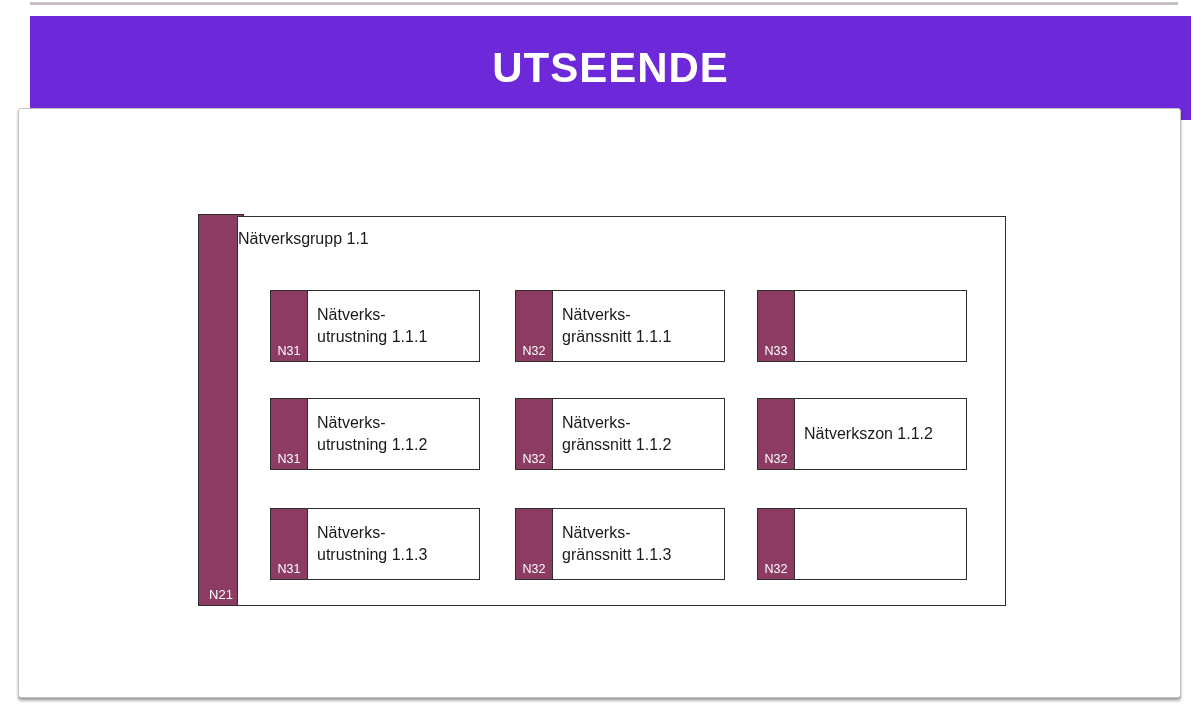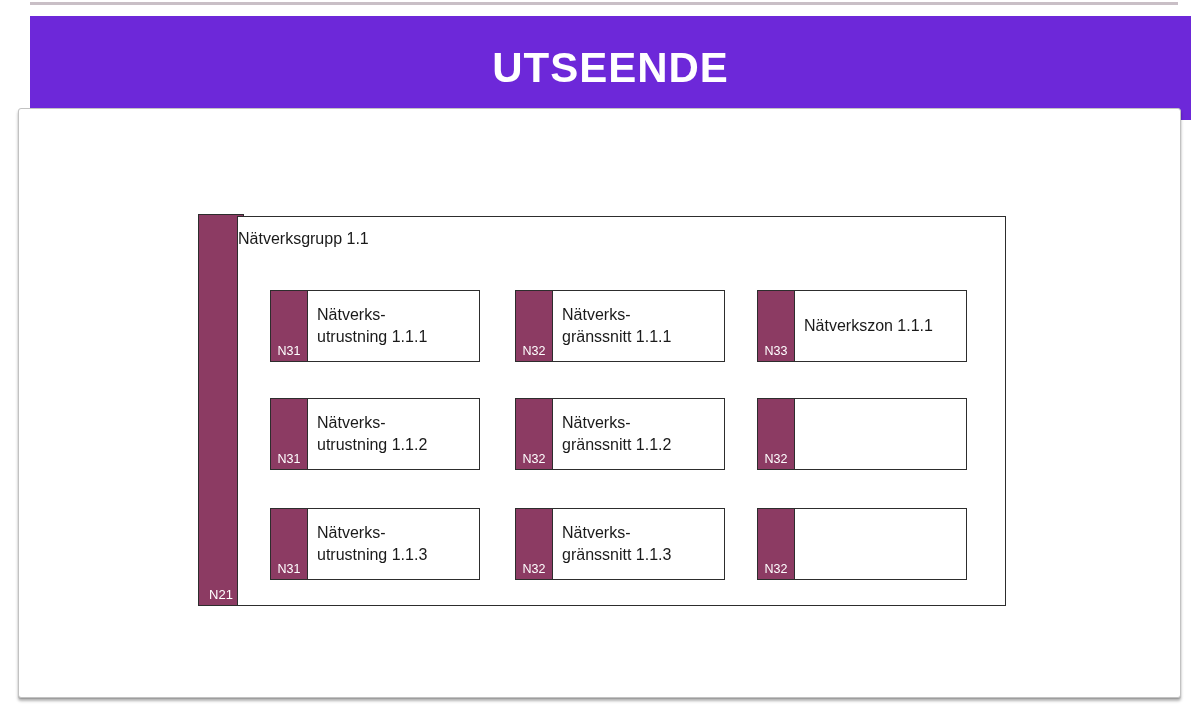--- a/index.html
+++ b/index.html
@@ -105,24 +105,20 @@
       </div>
       <div class="box-label">
         <span>Nätverks-</span>
         <span>gränssnitt 1.1.1</span>
       </div>
     </div>
     <div class="item" style="left:519px;top:73px;">
       <div class="tab">
         <span class="tag-label">N33</span>
       </div>
-      <div class="box-label">
-        <span>Nätverkszon 1.1.1</span>
-
-      </div>
     </div>
 
     <div class="item" style="left:32px;top:181px;">
       <div class="tab">
         <span class="tag-label">N31</span>
       </div>
       <div class="box-label">
         <span>Nätverks-</span>
         <span>utrustning 1.1.2</span>
       </div>
@@ -132,20 +128,24 @@
         <span class="tag-label">N32</span>
       </div>
       <div class="box-label">
         <span>Nätverks-</span>
         <span>gränssnitt 1.1.2</span>
       </div>
     </div>
     <div class="item" style="left:519px;top:181px;">
       <div class="tab">
         <span class="tag-label">N32</span>
+      </div>
+      <div class="box-label">
+        <span>Nätverkszon 1.1.2</span>
+
       </div>
     </div>
 
     <div class="item" style="left:32px;top:291px;">
       <div class="tab">
         <span class="tag-label">N31</span>
       </div>
       <div class="box-label">
         <span>Nätverks-</span>
         <span>utrustning 1.1.3</span>

